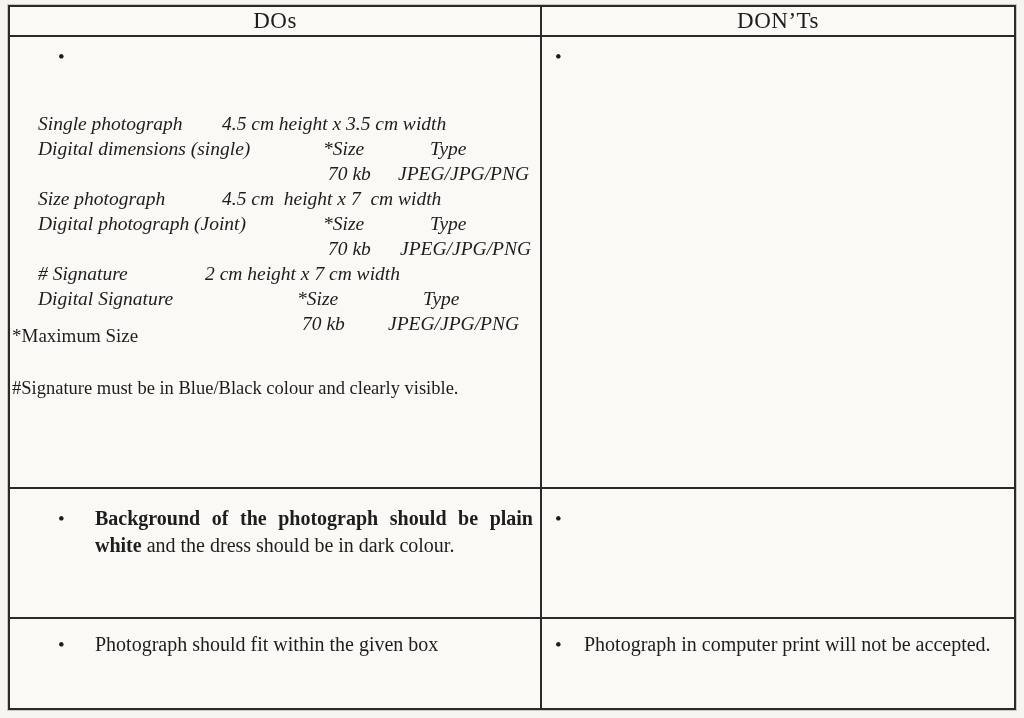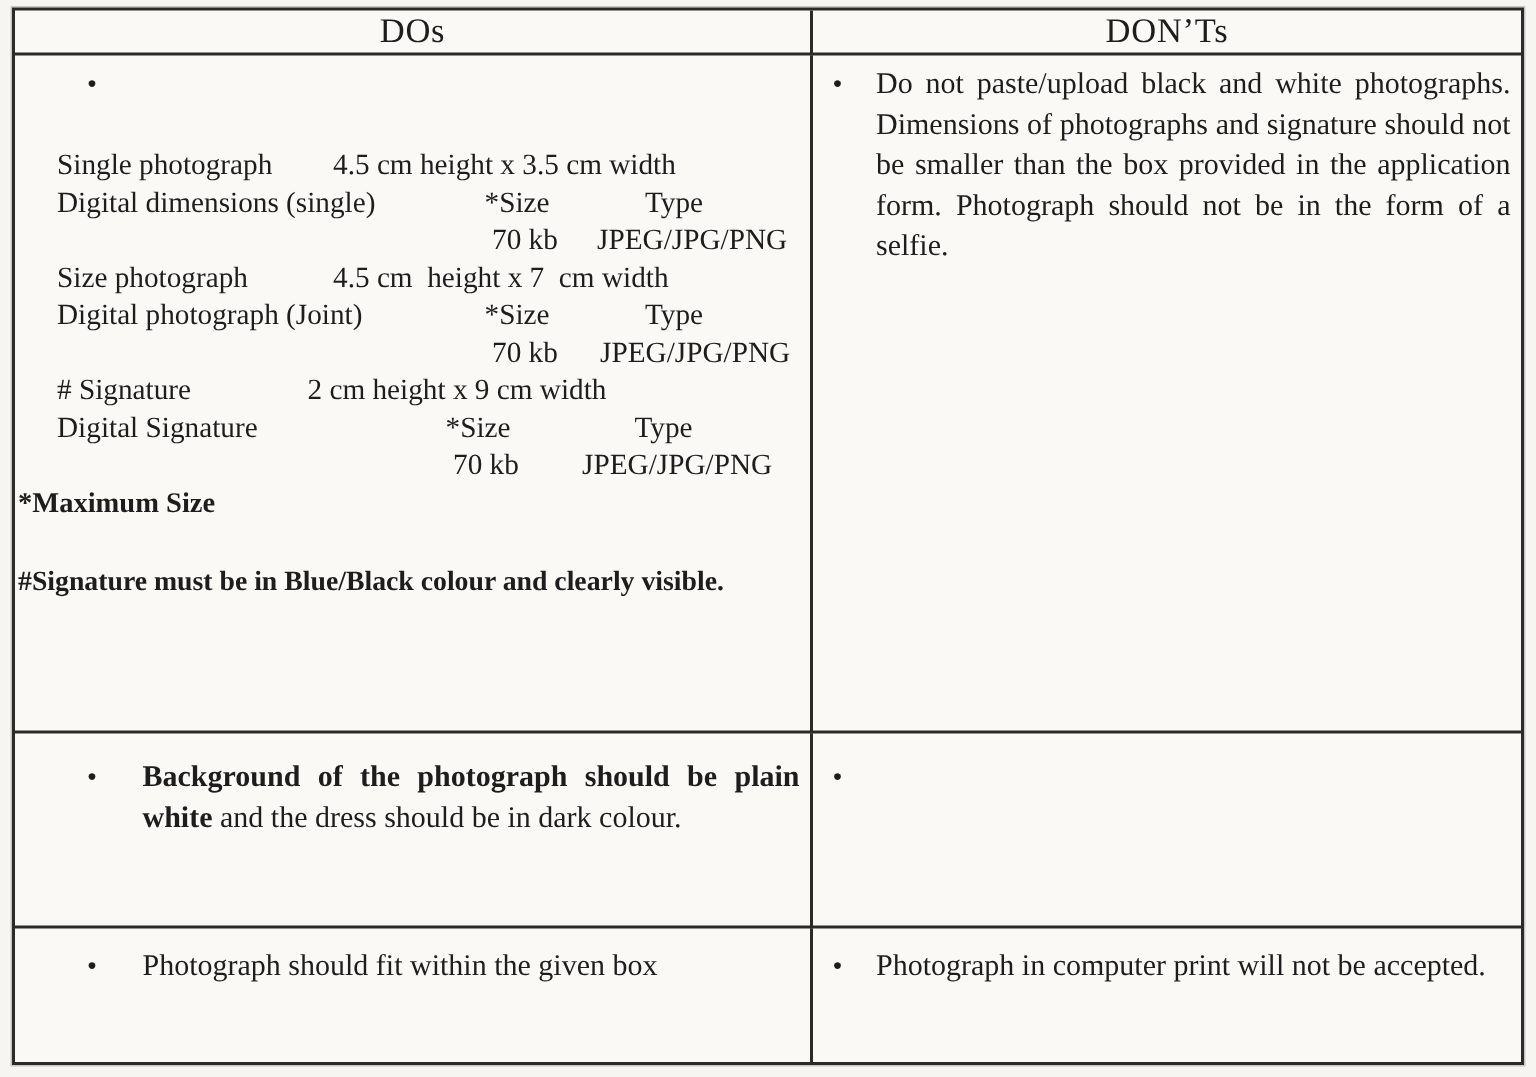--- a/index.html
+++ b/index.html
@@ -73,39 +73,39 @@
   .pt16 { padding-top: 16px; }
   .pt12 { padding-top: 12px; }
   .para b { font-weight: bold; }
   .specs {
     margin-top: 28px;
     font-size: 19.5px;
   }
   .spec-row { position: relative; height: 25px; }
   .spec-row span {
     position: absolute;
-    top: 0;
+    top: 13px;
     white-space: pre;
     line-height: 25px;
+    font-style: italic;
   }
   
   .s1a{left:28px}  .s1b{left:212px}
   .s2a{left:28px}  .s2b{left:313px} .s2c{left:420px}
   .s3b{left:318px} .s3c{left:388px}
   .s4a{left:28px}  .s4b{left:212px}
   .s5a{left:28px}  .s5b{left:313px} .s5c{left:420px}
   .s6b{left:318px} .s6c{left:390px}
   .s7a{left:28px}  .s7b{left:195px}
   .s8a{left:28px}  .s8b{left:287px} .s8c{left:413px}
   .s9b{left:292px} .s9c{left:378px}
   .footnotes {
     margin-left: 2px;
     font-size: 19px;
     line-height: 25px;
-    font-weight: bold;
   }
   .footnote2 { font-size: 18.5px; margin-top: 28px; }
 </style>
 </head>
 <body>
 
 <div class="scan-page">
   <div class="doc-table">
 
     <div class="cell col-left hdr">
@@ -142,21 +142,21 @@
           <span class="s5a">Digital photograph (Joint)</span>
           <span class="s5b">*Size</span>
           <span class="s5c">Type</span>
         </div>
         <div class="spec-row">
           <span class="s6b">70 kb</span>
           <span class="s6c">JPEG/JPG/PNG</span>
         </div>
         <div class="spec-row">
           <span class="s7a"># Signature</span>
-          <span class="s7b">2 cm height x 9 cm width</span>
+          <span class="s7b">2 cm height x 7 cm width</span>
         </div>
         <div class="spec-row">
           <span class="s8a">Digital Signature</span>
           <span class="s8b">*Size</span>
           <span class="s8c">Type</span>
         </div>
         <div class="spec-row">
           <span class="s9b">70 kb</span>
           <span class="s9c">JPEG/JPG/PNG</span>
         </div>
@@ -164,21 +164,20 @@
 
       <div class="footnotes">
         <div>*Maximum Size</div>
         <div class="footnote2">#Signature must be in Blue/Black colour and clearly visible.</div>
       </div>
     </div>
 
     <div class="cell col-right row-line">
       <div class="bullet-row pt6">
         <span class="bullet-glyph">•</span>
-        <div class="para">Do not paste/upload black and white photographs. Dimensions of photographs and signature should not be smaller than the box provided in the application form. Photograph should not be in the form of a selfie.</div>
       </div>
     </div>
 
     <div class="cell col-left row-line">
       <div class="bullet-row pt16">
         <span class="bullet-glyph">•</span>
         <div class="para"><b>Background of the photograph should be plain white</b><span> and the dress should be in dark colour.</span></div>
       </div>
     </div>
 

